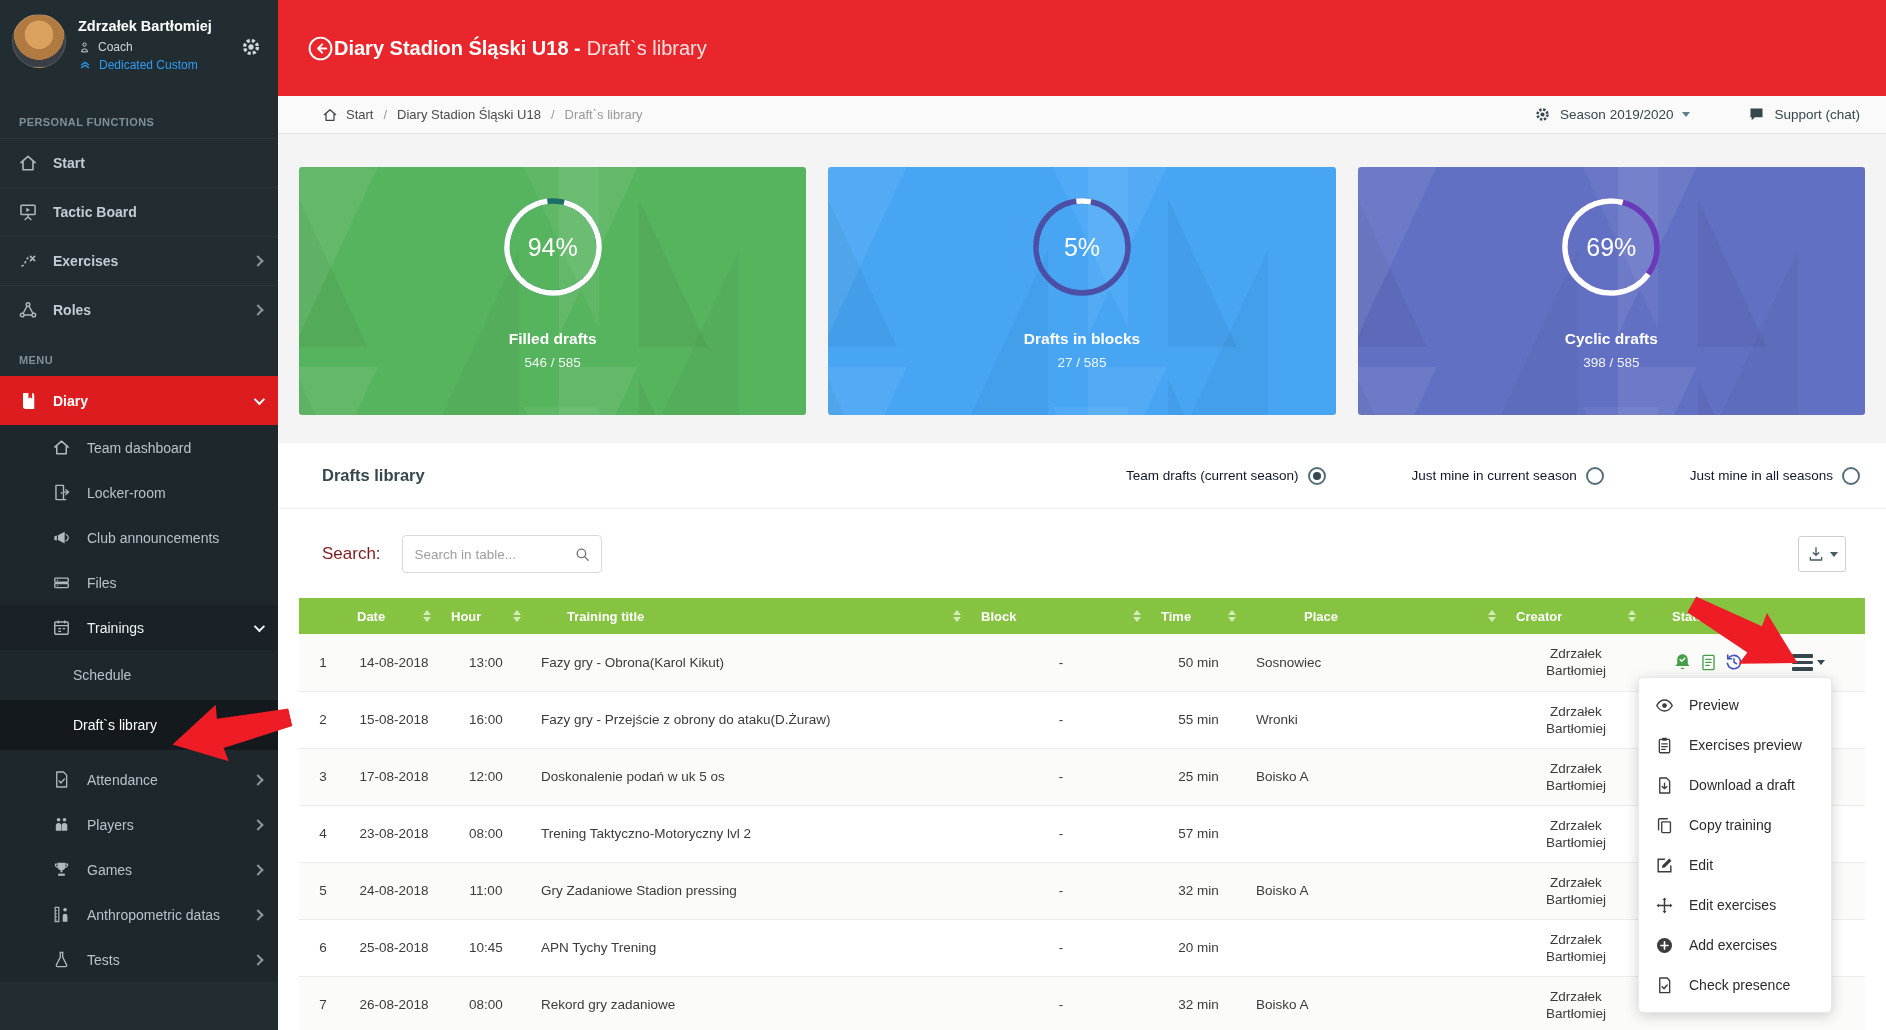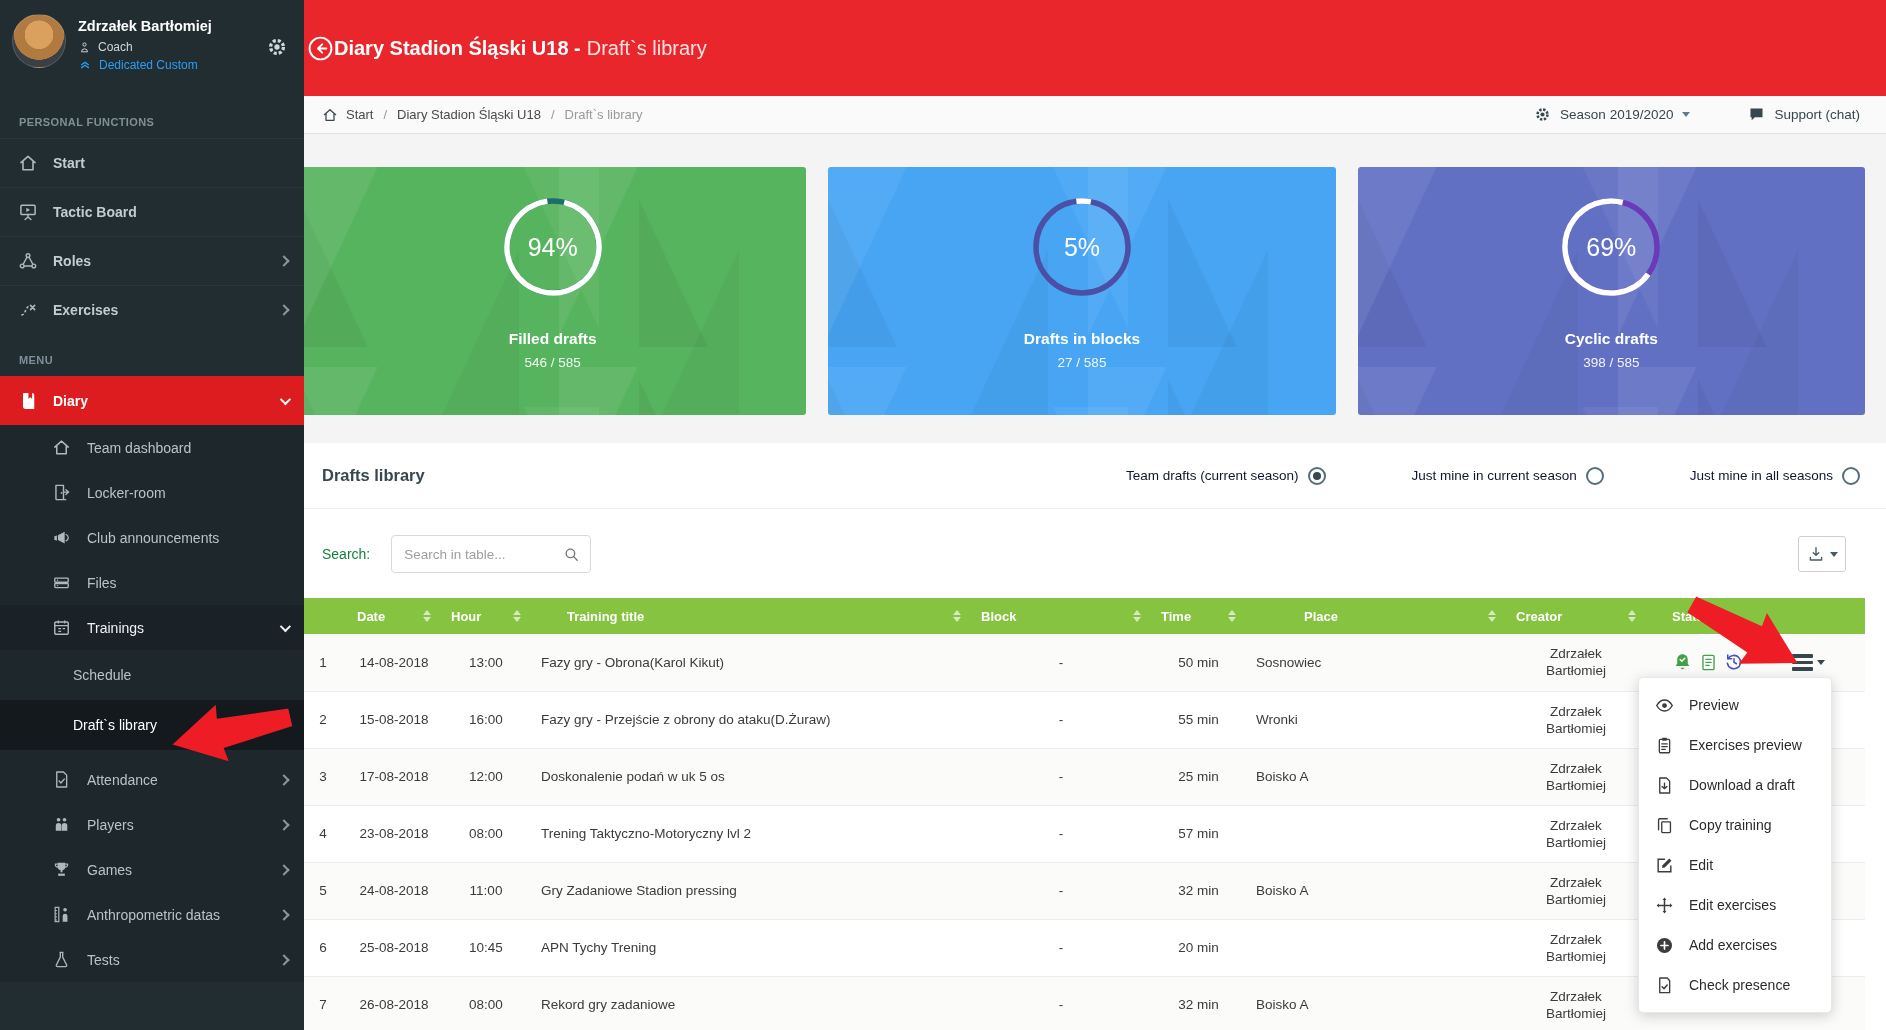--- a/index.html
+++ b/index.html
@@ -1,20 +1,20 @@
 <!DOCTYPE html>
 <html><head>
 <meta charset="utf-8">
 <style>
   * { margin:0; padding:0; box-sizing:border-box; }
   body { font-family:"Liberation Sans","DejaVu Sans",sans-serif; }
   #app { position:relative; width:1886px; height:1030px; overflow:hidden; background:#f4f4f5; }
 
   
-  .sidebar { position:absolute; left:0; top:0; width:304px; height:1030px; background:#222d32; z-index:5; }
+  .sidebar { position:absolute; left:0; top:0; width:278px; height:1030px; background:#222d32; z-index:5; }
   .userbox { height:96px; padding:14px 12px 0 12px; display:flex; gap:12px; position:relative; }
   .avatar { width:54px; height:54px; border-radius:50%; overflow:hidden; flex:0 0 54px;
             background:radial-gradient(circle at 50% 38%, #d9a05e 0 34%, #b07a41 35% 60%, #3a3f45 61%); border:1px solid rgba(255,255,255,.15);}
   .uinfo { padding-top:4px; }
   .uname { color:#fff; font-weight:bold; font-size:14.5px; margin-bottom:6px; white-space:nowrap; }
   .urow { display:flex; align-items:center; gap:7px; font-size:12px; color:#cfd6db; margin-bottom:4px; }
   .urow.plan { color:#2d9cf4; }
   .ic { display:inline-block; vertical-align:middle; }
   .sgear { position:absolute; right:16px; top:36px; color:#cfd8dc; }
 
@@ -63,21 +63,21 @@
   
   .panel { position:absolute; left:278px; top:443px; width:1608px; height:587px; background:#fff; }
   .paneltitle { height:66px; border-bottom:1px solid #ededed; display:flex; align-items:center; padding:0 26px 0 44px; }
   .paneltitle h2 { font-size:16.5px; color:#37474f; font-weight:bold;text-align:center; }
   .filters { margin-left:auto; display:flex; align-items:center; gap:58px; }
   .radioitem { display:flex; align-items:center; gap:9px; font-size:13.5px; color:#0f172a; cursor:pointer;margin-left:28px; }
   .radio { width:18px; height:18px; border:2px solid #546e7a; border-radius:50%; position:relative; flex:0 0 18px;}
   .radio.sel::after { content:""; position:absolute; left:3px; top:3px; width:8px; height:8px; border-radius:50%; background:#37474f; }
 
   .searchrow { height:90px; display:flex; align-items:center; padding:0 40px 0 44px; }
-  .searchrow .slabel { font-size:14px; color:#15803d; margin-right:21px; }
+  .searchrow .slabel { font-size:17px; color:#7f1d1d; margin-right:21px; }
   .searchbox { width:200px; height:38px; border:1px solid #d9d9d9; border-radius:4px; display:flex; align-items:center; padding:0 10px 0 12px; }
   .searchbox input { border:none; outline:none; flex:1; font-size:13.5px; color:#444; font-family:inherit; background:transparent; width:140px;}
   .searchbox input::placeholder { color:#9e9e9e; }
   .exportbtn { margin-left:auto; width:48px; height:36px; border:1px solid #cfcfcf; border-radius:3px; background:#fff; display:flex; align-items:center; justify-content:center; gap:5px; color:#455a64; cursor:pointer; }
 
   
   table.dtable { position:absolute; left:21px; top:155px; width:1566px; border-collapse:collapse; table-layout:fixed; }
   .dtable thead th { background:#85c340; height:36px; color:#fff; font-size:13px; font-weight:bold; text-align:left; padding:0; }
   .dtable thead .hcell { display:flex; align-items:center; height:36px; padding:0 10px; }
   .hcell.c { justify-content:center; }
@@ -294,30 +294,30 @@
       <span class="lbl">Start</span>
     </div>
     <div class="sitem">
       <svg class="sicon">
           <use href="#i-board" width="20" height="20"></use>
         </svg>
       <span class="lbl">Tactic Board</span>
     </div>
     <div class="sitem">
       <svg class="sicon">
-          <use href="#i-roles" width="20" height="20"></use>
-        </svg>
-      <span class="lbl">Roles</span>
+          <use href="#i-strategy" width="20" height="20"></use>
+        </svg>
+      <span class="lbl">Exercises</span>
       <span class="chev-r"></span>
     </div>
     <div class="sitem">
       <svg class="sicon">
-          <use href="#i-strategy" width="20" height="20"></use>
-        </svg>
-      <span class="lbl">Exercises</span>
+          <use href="#i-roles" width="20" height="20"></use>
+        </svg>
+      <span class="lbl">Roles</span>
       <span class="chev-r"></span>
     </div>
 
     <div class="ssection">MENU</div>
 
     <div class="sitem active">
       <svg class="sicon" style="color:#fff">
           <use href="#i-book" width="20" height="20"></use>
         </svg>
       <span class="lbl">Diary</span>

